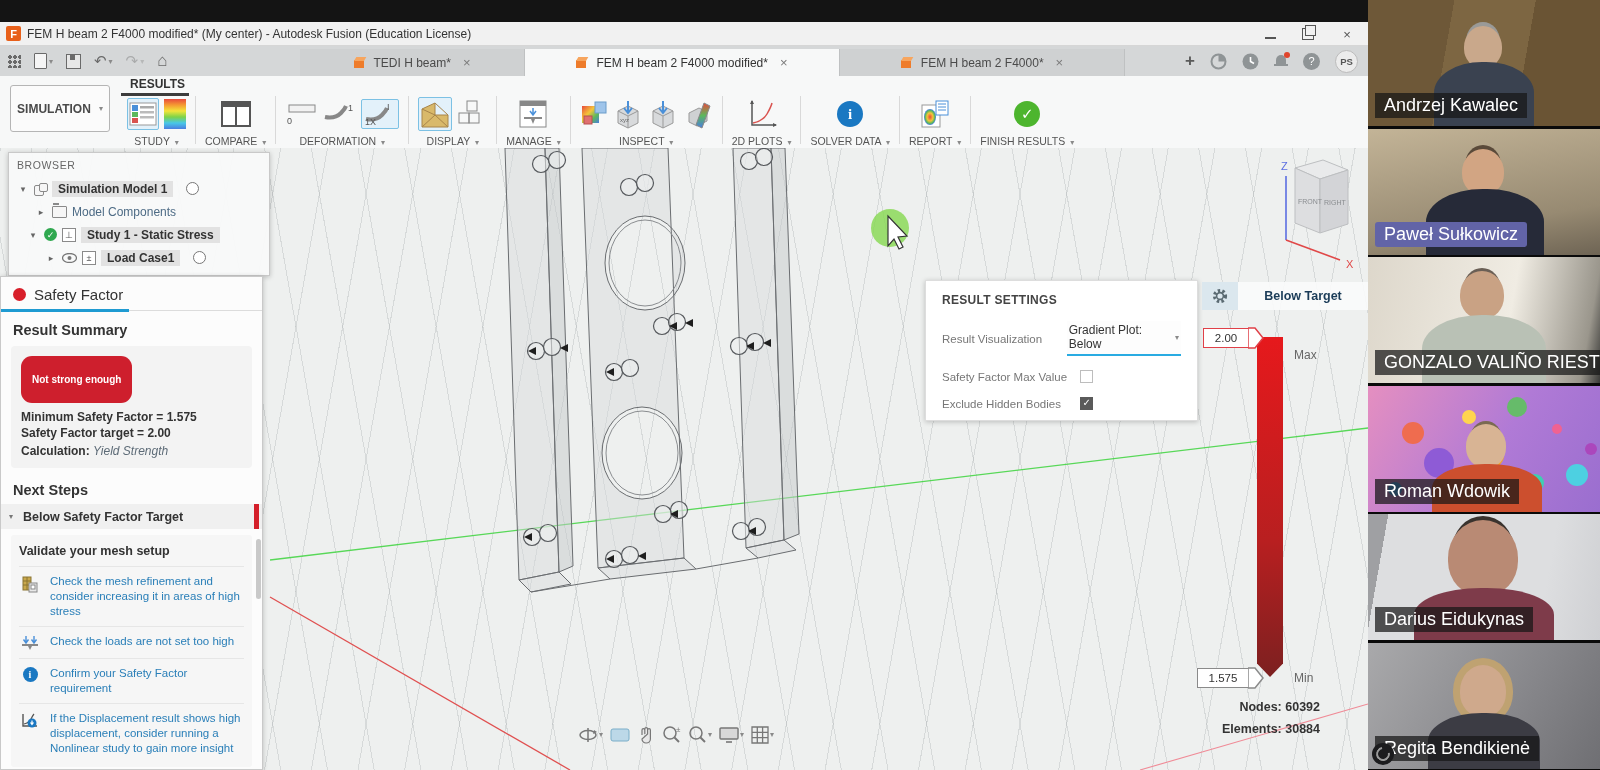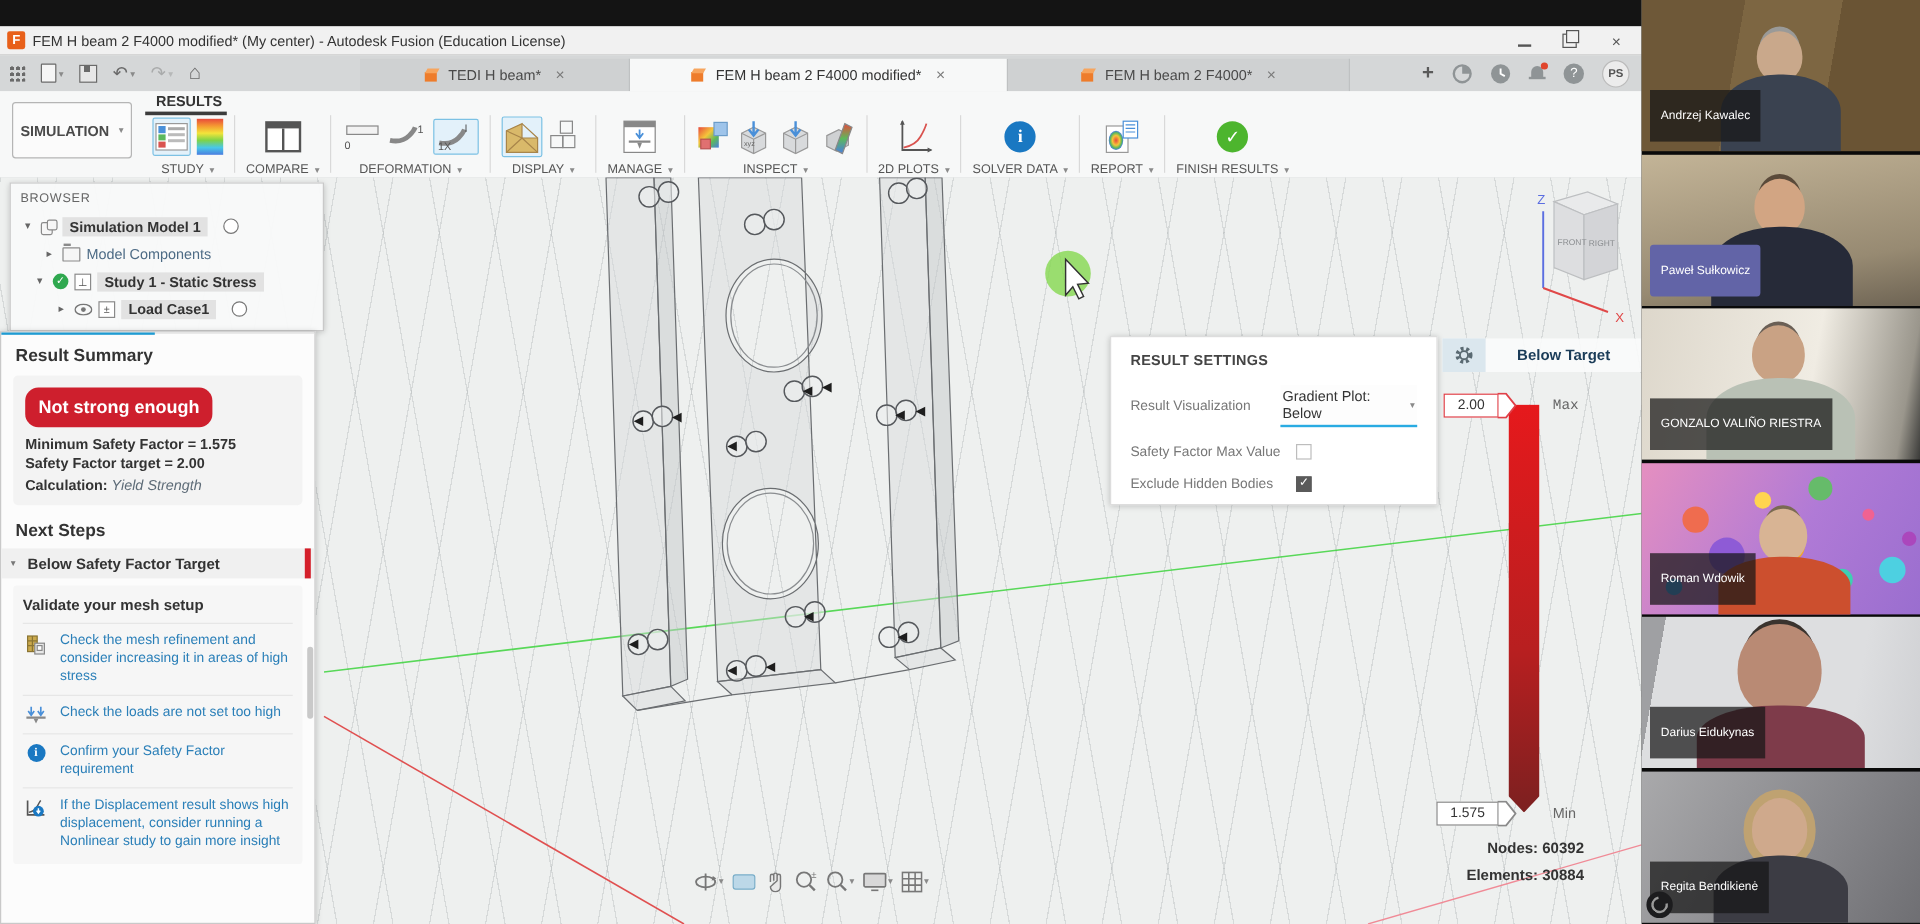--- a/index.html
+++ b/index.html
@@ -97,22 +97,22 @@
   .boxico{width:12px;height:12px;border:1.5px solid #8a8a8a;background:#fff;color:#555;font-size:9px;line-height:12px;text-align:center;}
   
   .safety-palette{left:0;top:128px;width:263px;height:494px;background:#fcfcfc;overflow:hidden;}
   .sp-header{display:flex;align-items:center;gap:8px;padding:9px 12px 7px;}
   .reddot{width:13px;height:13px;border-radius:50%;background:#d81f2a;}
   .sp-title{font-size:15px;color:#333;}
   .blue-rule{height:3px;background:#1f9bd2;width:128px;margin-left:0;}
   .gray-rule{height:1px;background:#dcdcdc;}
   .sp-section{font-size:14.5px;font-weight:bold;color:#333;padding:10px 12px 4px;}
   .sp-card{margin:4px 10px;background:#f3f3f3;border-radius:4px;padding:10px;}
-  .pill{display:inline-block;background:#ce1f2d;color:#fff;font-size:15px;font-weight:bold;
-        padding:8px 11px;border-radius:11px;}
+  .pill{display:inline-block;background:#ce1f2d;color:#fff;font-size:10px;font-weight:bold;
+        padding:18px 11px;border-radius:11px;}
   .sp-line{font-size:12px;font-weight:bold;color:#333;margin-top:7px;}
   .sp-calc{font-size:12px;color:#333;margin-top:4px;font-weight:bold;}
   .sp-calc i{font-weight:normal;color:#5d6b77;}
   .sp-desc{font-size:12px;color:#2a7fb8;margin-top:3px;line-height:1.25;}
   .bt-row{display:flex;align-items:center;height:25px;margin-top:2px;background:#f0f0f0;position:relative;padding-left:8px;}
   .bt-caret{font-size:8px;color:#777;width:14px;}
   .bt-label{font-size:12.5px;font-weight:bold;color:#333;}
   .bt-redbar{position:absolute;right:3px;top:0;width:5px;height:25px;background:#d41f2a;}
   .ns-card{margin:6px 10px 0;background:#f6f6f6;border-radius:3px;padding:9px 8px 4px;}
   .ns-title{font-size:12.5px;font-weight:bold;color:#333;margin-bottom:8px;}
@@ -147,22 +147,22 @@
   .lg-side{position:absolute;font-size:12px;color:#666;}
   .stats{position:absolute;left:1150px;top:548px;width:170px;text-align:right;font-size:12.5px;
          font-weight:bold;color:#333;line-height:22px;}
   
   .navbar{position:absolute;left:578px;top:577px;display:flex;align-items:center;gap:7px;color:#777;}
   .nv{display:flex;align-items:center;}
   .nv .mini-caret{margin-left:1px;}
   
   #sidebar{position:absolute;left:1368px;top:0;width:232px;height:770px;background:#0a0a0a;}
   .ptile{position:relative;width:232px;height:126px;margin-bottom:2.6px;overflow:hidden;}
-  .pname{position:absolute;left:7px;bottom:8px;background:rgba(22,22,22,.72);color:#fff;font-size:10px;
-         padding:16px 9px;white-space:nowrap;}
+  .pname{position:absolute;left:7px;bottom:8px;background:rgba(22,22,22,.72);color:#fff;font-size:18px;
+         padding:2px 9px;white-space:nowrap;}
   .pname.active{background:#6264a7;border-radius:3px;}
   .head{position:absolute;border-radius:50% 50% 46% 46%;}
   .body{position:absolute;border-radius:48% 48% 0 0;}
   .meet-btn{position:absolute;left:4px;bottom:4px;width:22px;height:22px;border-radius:50%;background:#1c1c1e;
             display:flex;align-items:center;justify-content:center;}
   .meet-btn:after{content:"";width:10px;height:10px;border-radius:50%;border:2px solid #9a9a9a;border-top-color:transparent;transform:rotate(35deg);}
   
   .bg1{background:linear-gradient(100deg,#6e5838 0 34%,#7d6642 34% 66%,#6a5434 66%);}
   .bg2{background:linear-gradient(170deg,#c3b497,#978a72 70%,#6e6454);}
   .bg3{background:linear-gradient(100deg,#ddd7cb,#f0ece3 60%,#9a968c 92%,#3a3a38);}
@@ -564,20 +564,24 @@
               <ellipse cx="7.5" cy="5" rx="7" ry="4.5" fill="none" stroke="#777" stroke-width="1.3"></ellipse>
               <circle cx="7.5" cy="5" r="2" fill="#777"></circle>
             </svg>
           <span class="boxico">±</span>
           <span class="tchip">Load Case1</span>
           <span class="radio"></span>
         </div>
       </div>
 
       <div class="palette safety-palette">
+        <div class="sp-header">
+          <span class="reddot"></span>
+          <span class="sp-title">Safety Factor</span>
+        </div>
         <div class="gray-rule"></div>
         <div class="blue-rule" style="margin-top:-2px;"></div>
         <div class="sp-section">Result Summary</div>
         <div class="sp-card">
           <span class="pill">Not strong enough</span>
           <div class="sp-line">Minimum Safety Factor = 1.575</div>
           <div class="sp-line" style="margin-top:2px;">Safety Factor target = 2.00</div>
           <div class="sp-calc"><span>Calculation:</span> <i>Yield Strength</i></div>
         </div>
         <div class="sp-section">Next Steps</div>
@@ -660,21 +664,21 @@
         </div>
         <div class="lg-htext">Below Target</div>
       </div>
       <div class="lg-bar"></div>
       <div class="lg-chip" style="left:1203px;top:180px;border-color:#e04048;">
         <span>2.00</span>
         <svg class="lg-ptr" width="16" height="22">
             <path d="M0,1 L7,1 L15,11 L7,21 L0,21 Z" fill="#fff" stroke="#e04048" stroke-width="1.5"></path>
           </svg>
       </div>
-      <span class="lg-side" style="left:1294px;top:183px;font-family:Liberation Mono, monospace;">Max</span>
+      <span class="lg-side" style="left:1294px;top:200px;">Max</span>
       <div class="lg-chip" style="left:1197px;top:520px;width:50px;">
         <span>1.575</span>
         <svg class="lg-ptr" width="16" height="22">
             <path d="M0,1 L7,1 L15,11 L7,21 L0,21 Z" fill="#fff" stroke="#8a8a8a" stroke-width="1.5"></path>
           </svg>
       </div>
       <span class="lg-side" style="left:1294px;top:523px;">Min</span>
 
       <div class="stats">
         <div>Nodes: 60392</div>

